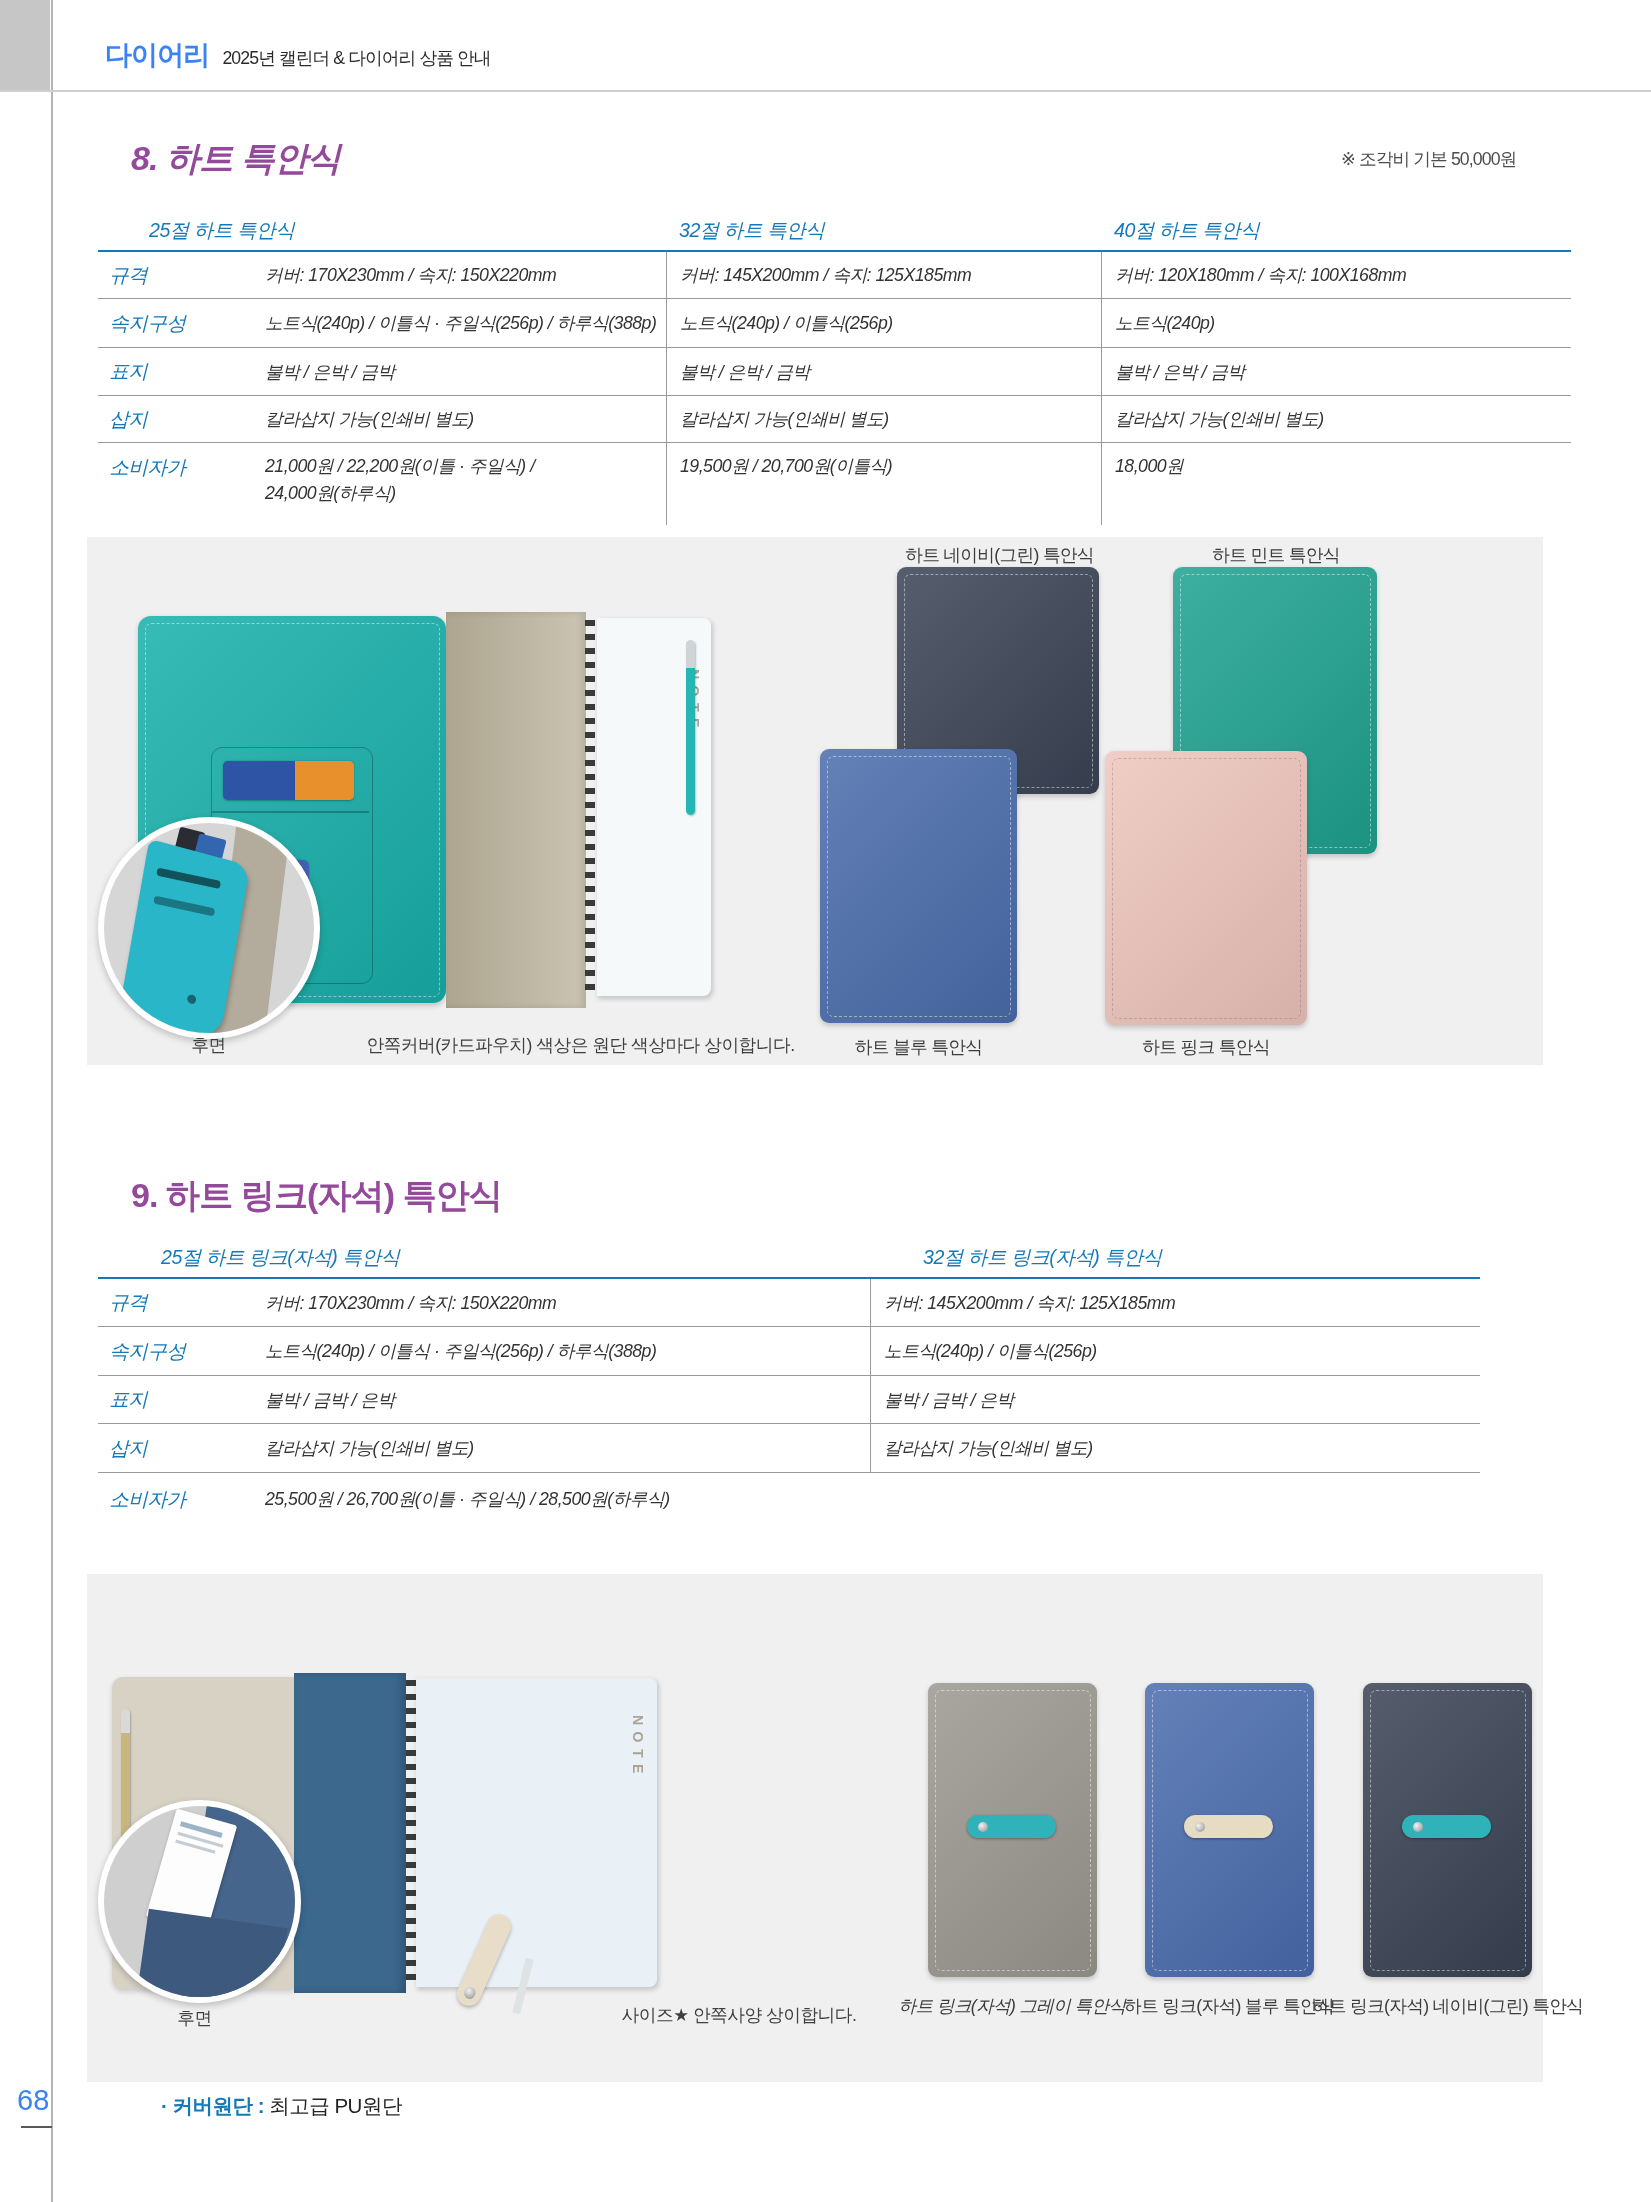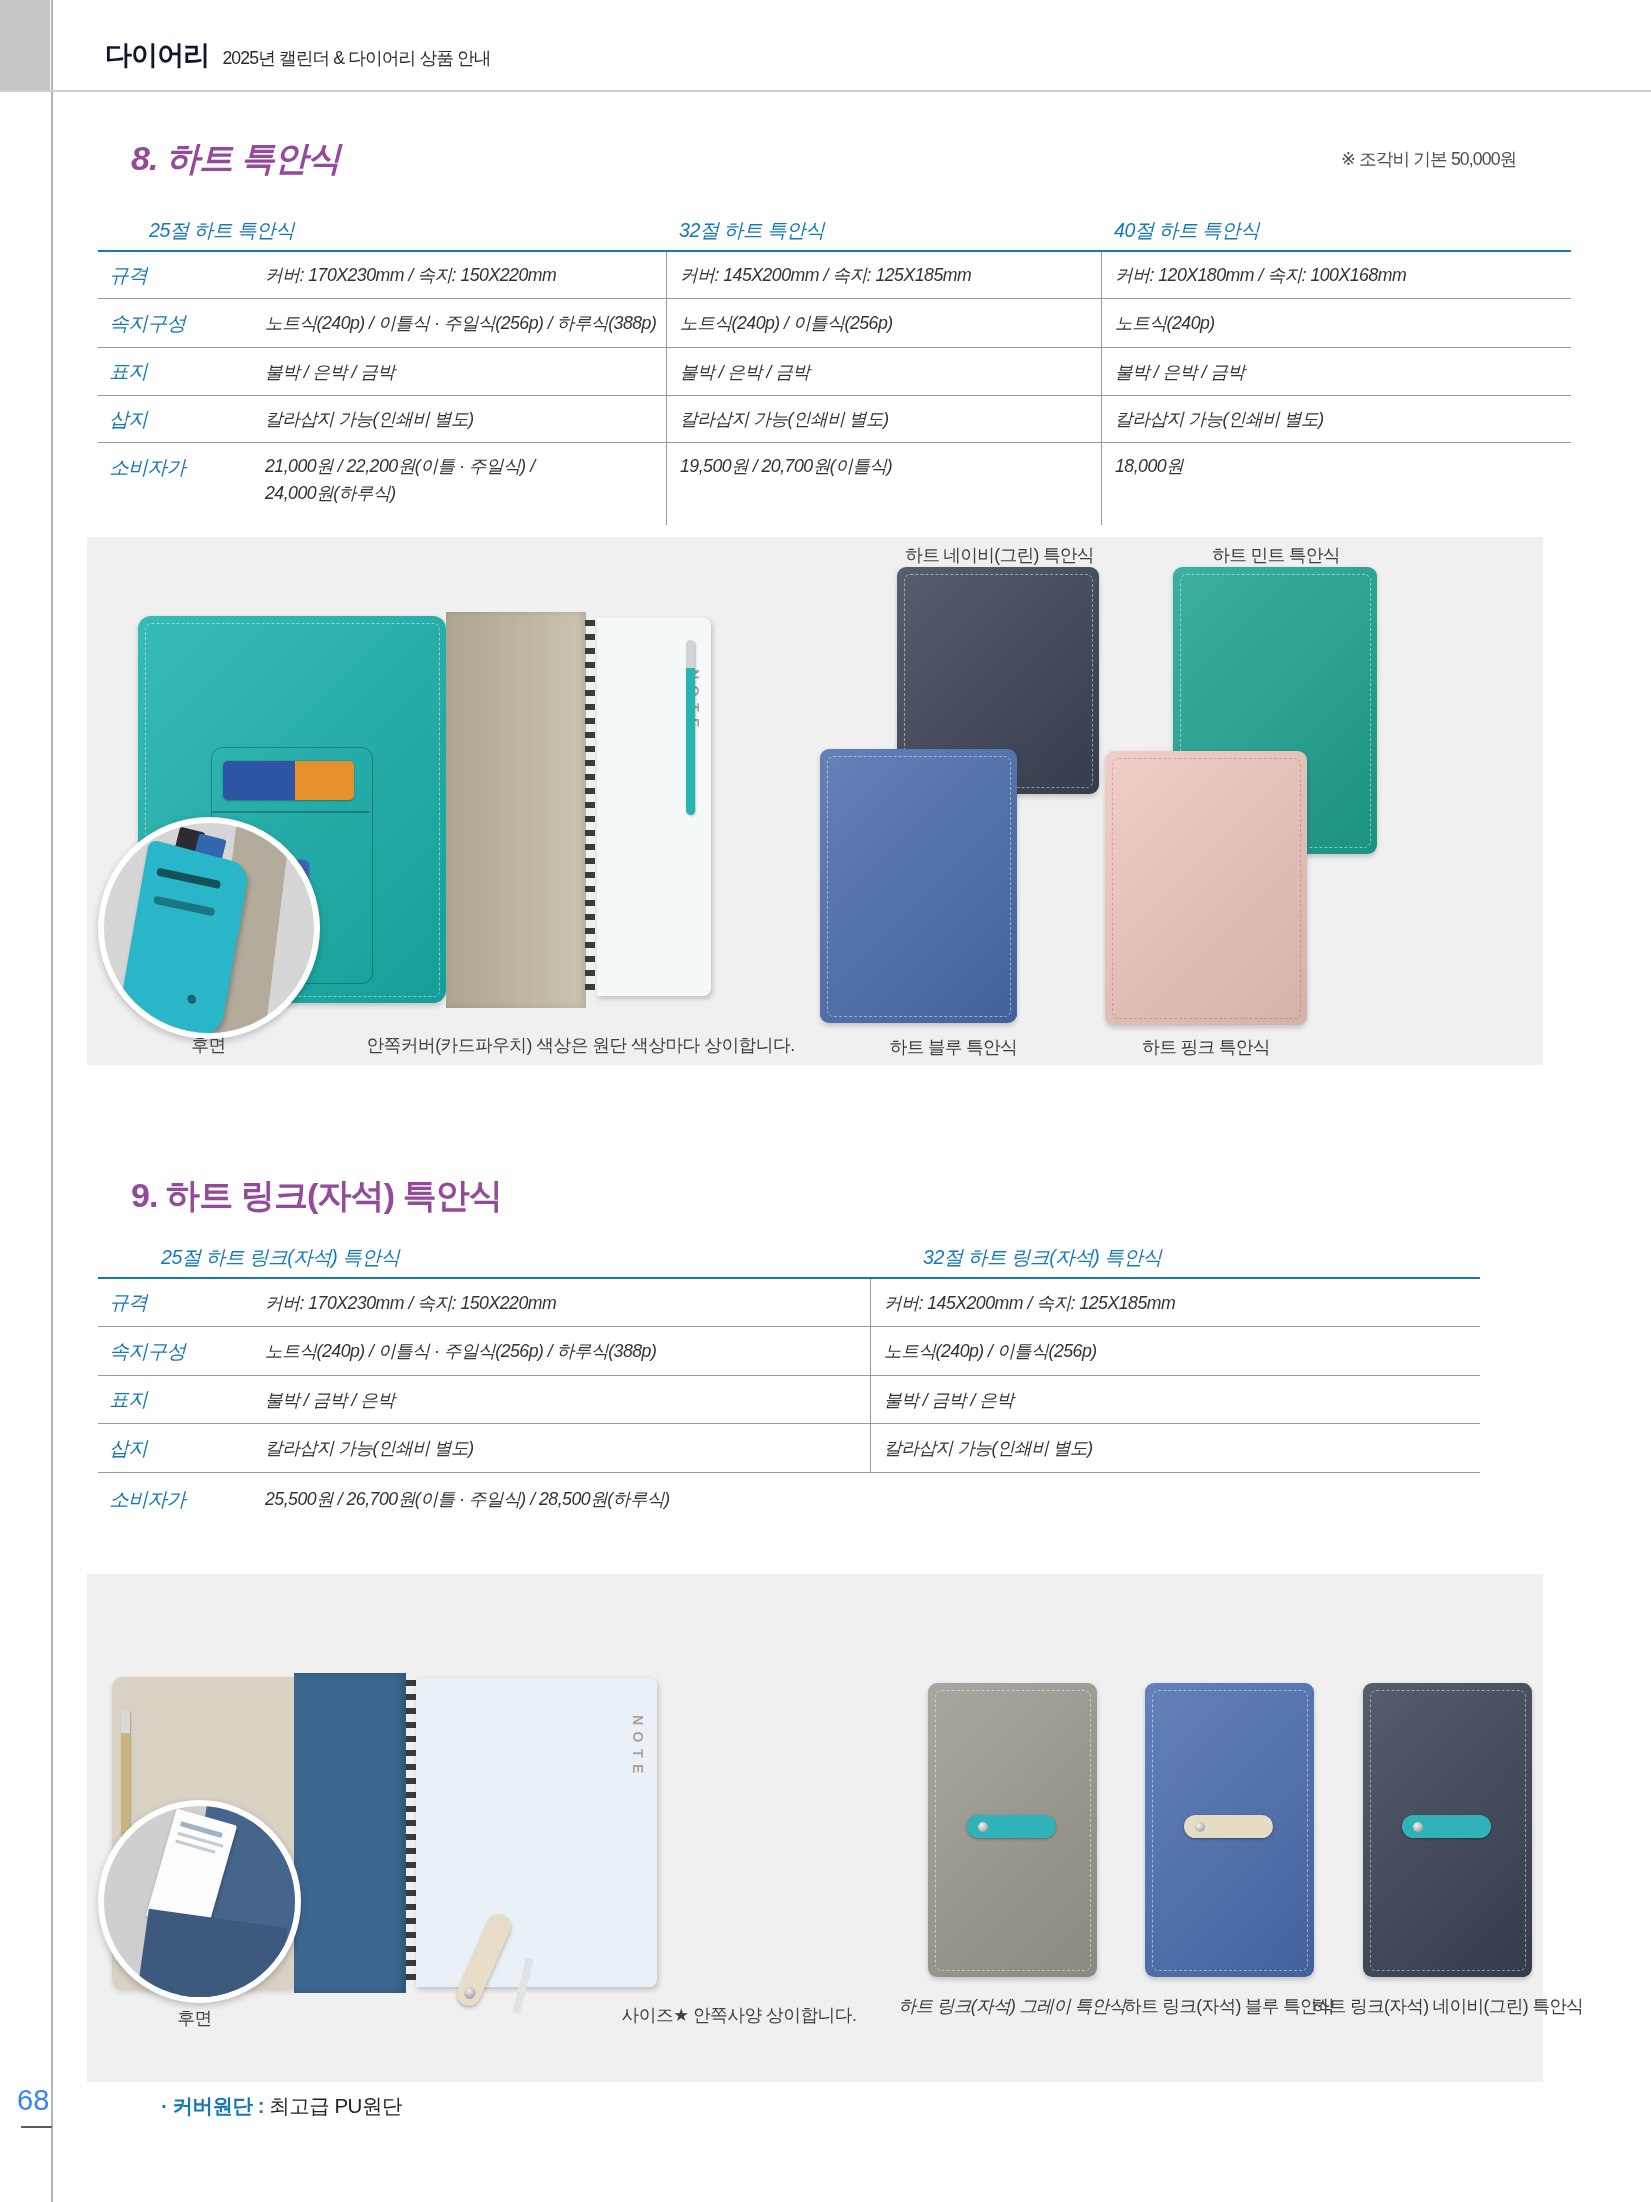--- a/index.html
+++ b/index.html
@@ -11,21 +11,21 @@
   html,body{margin:0;padding:0;background:#fff;}
   body{font-family:"Liberation Sans","DejaVu Sans",sans-serif;}
   #page{position:relative;width:1652px;height:2203px;background:#fff;overflow:hidden;}
   .abs{position:absolute;}
 
   
   #corner-box{left:0;top:0;width:50px;height:90px;background:#c6c6c6;}
   #left-rule{left:51px;top:0;width:1.9px;height:2203px;background:#b4b4b4;}
   #header-rule{left:0;top:90px;width:1652px;height:1.9px;background:#cfcfcf;}
   #header{left:105px;top:37px;display:flex;align-items:flex-end;gap:13px;}
-  #header .t{font-size:27px;font-weight:bold;color:#0f172a;letter-spacing:-0.9px;}
+  #header .t{font-size:27px;font-weight:bold;color:#3b82f6;letter-spacing:-0.9px;}
   #header .s{font-size:17.7px;color:#2a2a2a;padding-bottom:2.8px;letter-spacing:-0.9px;}
 
   .sec-title{font-size:34px;font-weight:bold;color:var(--purple);letter-spacing:-0.9px;}
   #s8-title{left:131px;top:136px;font-style:italic;}
   #s9-title{left:131px;top:1173px;}
   #s8-note{left:1341px;top:147px;font-size:17.7px;color:#4d4d4d;letter-spacing:-0.9px;}
 
   
   .tbl{display:grid;font-size:17.7px;color:var(--ink);letter-spacing:-0.5px;font-style:italic;}
   .tbl>div{display:flex;align-items:center;white-space:nowrap;}
@@ -178,21 +178,21 @@
     </div>
     <div class="abs cover" style="left: 733px; top: 212px; width: 197px; height: 274px; z-index: 2; background-color: rgb(74, 108, 172);">
       <div class="sheen"></div>
         <div class="stitch"></div>
     </div>
     <div class="abs cover" style="left: 1018px; top: 214px; width: 202px; height: 274px; z-index: 2; background-color: rgb(238, 197, 189);">
       <div class="sheen"></div>
         <div class="stitch" style="border-color:rgba(0,0,0,0.15);"></div>
     </div>
 
-    <div class="abs plabel" style="left:733px;top:498px;width:197px;z-index:3;text-align:right;">하트 블루 특안식</div>
+    <div class="abs plabel" style="left:733px;top:498px;width:197px;z-index:3;">하트 블루 특안식</div>
     <div class="abs plabel" style="left:1018px;top:498px;width:202px;z-index:3;">하트 핑크 특안식</div>
   </div>
 
   <div class="abs sec-title" id="s9-title">9. 하트 링크(자석) 특안식</div>
 
   <div class="abs tbl" id="t2">
     <div class="th h1">25절 하트 링크(자석) 특안식</div>
     <div class="th h2">32절 하트 링크(자석) 특안식</div>
 
     <div class="lblc bb">

